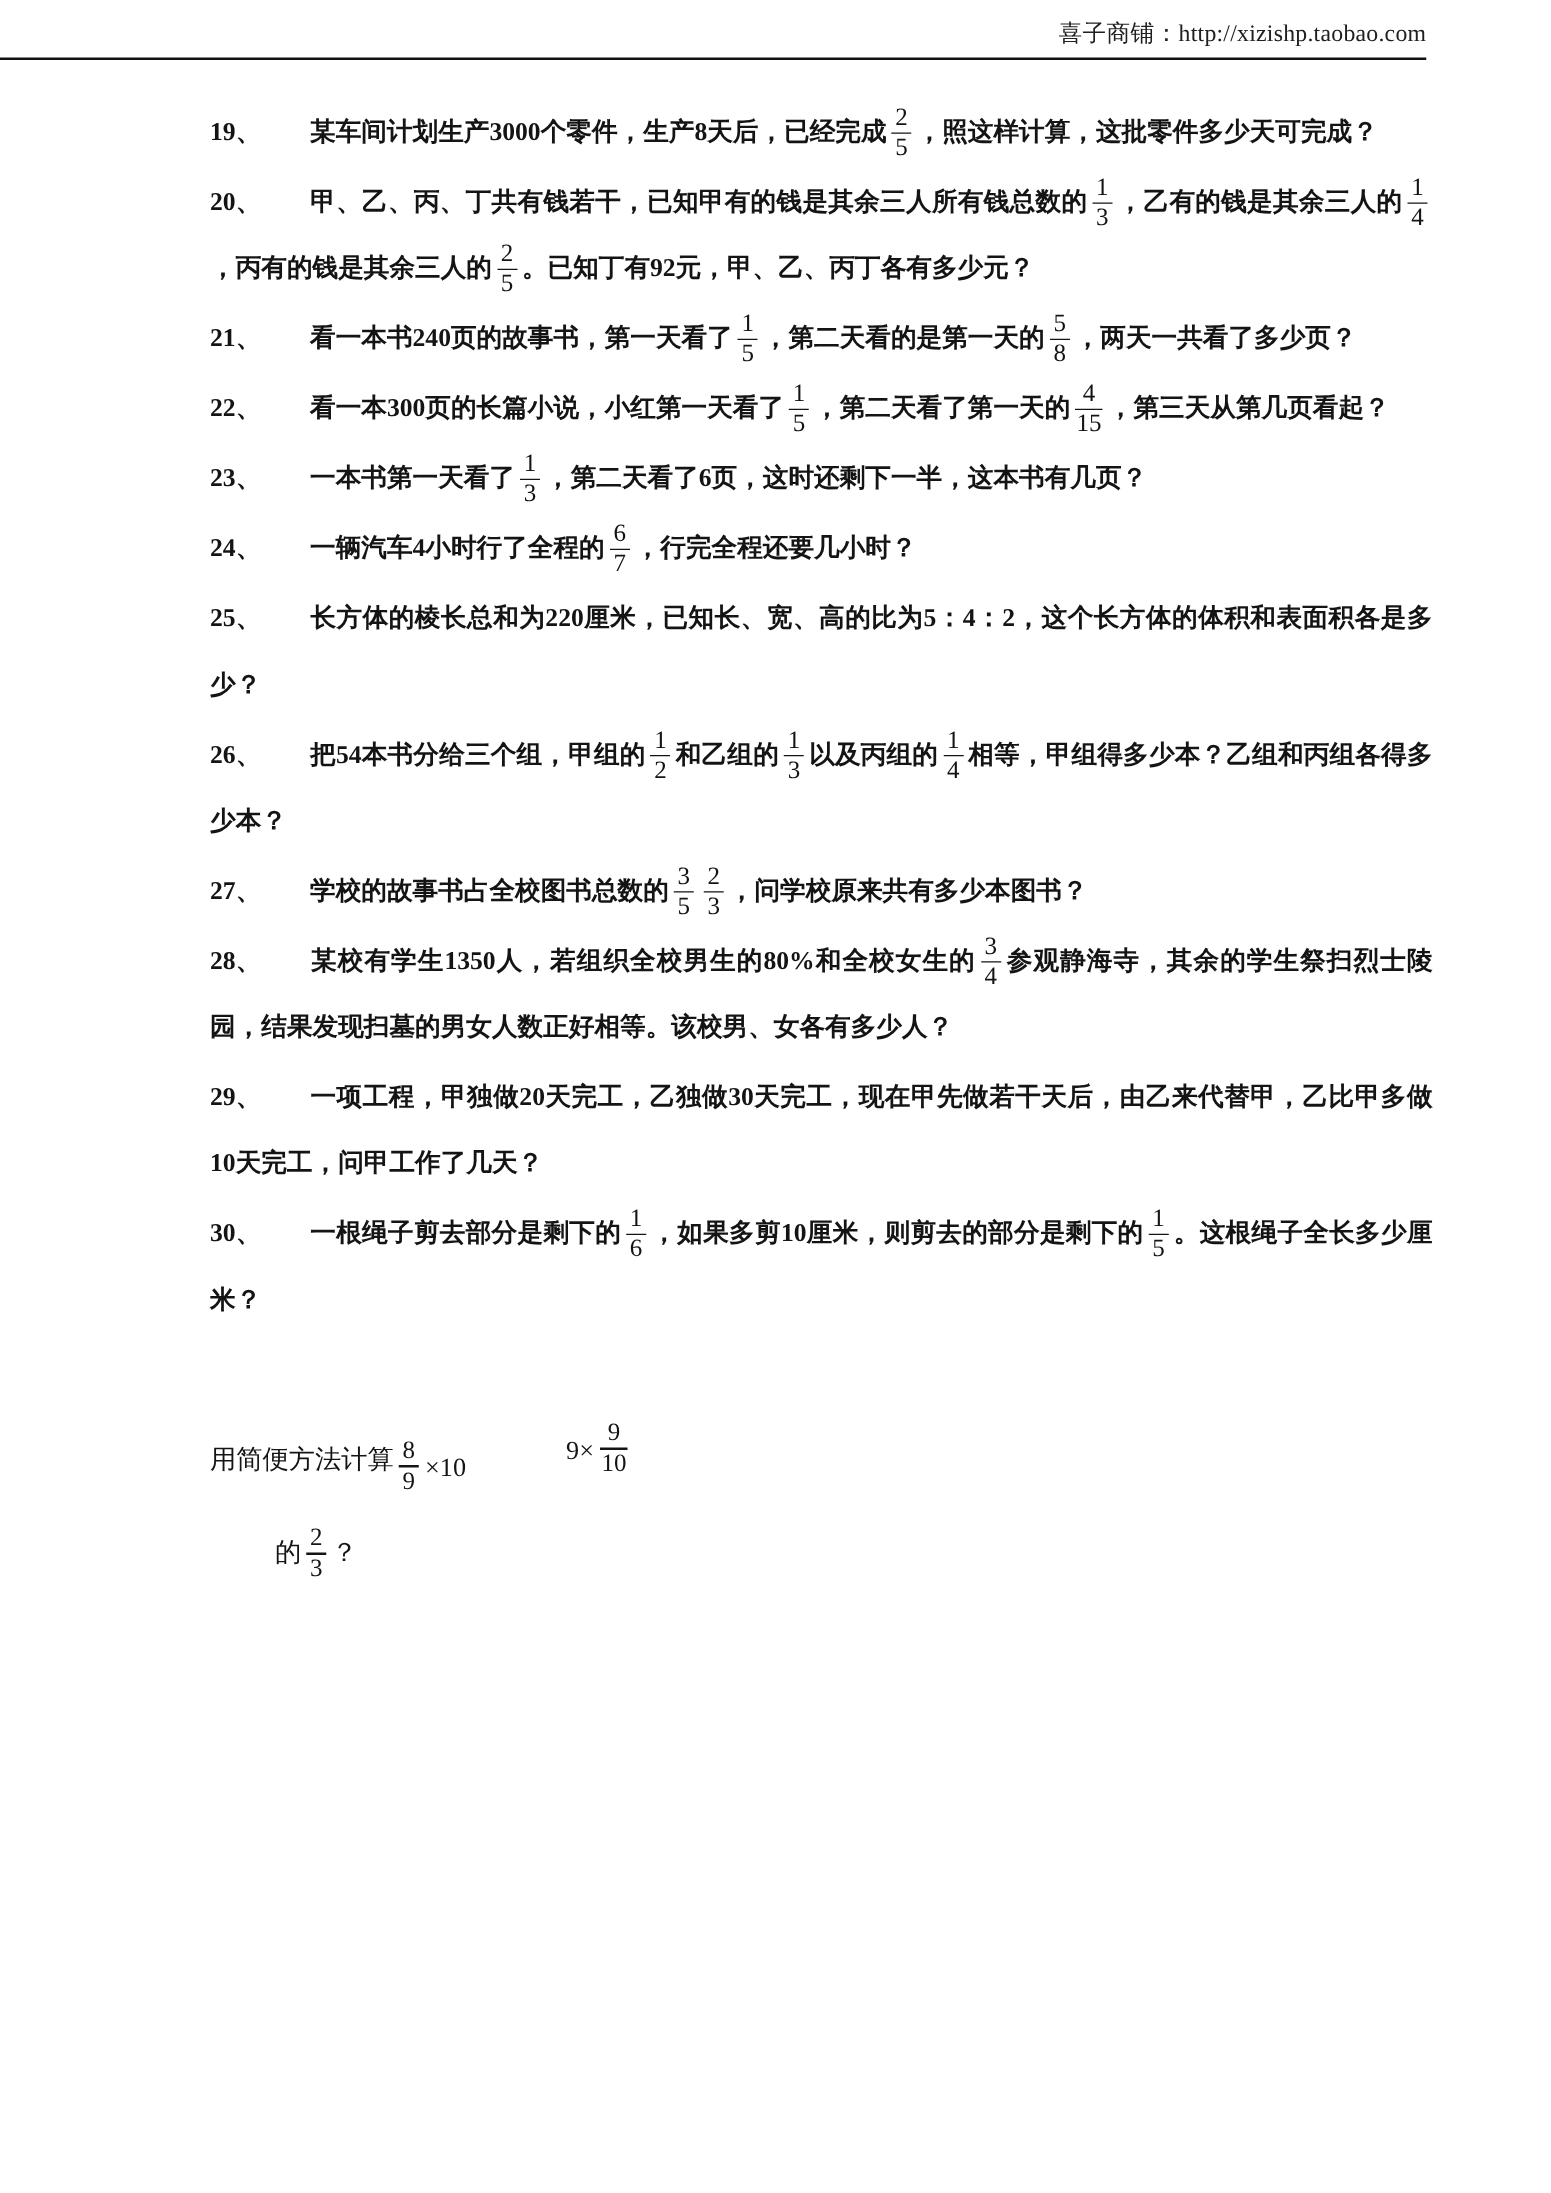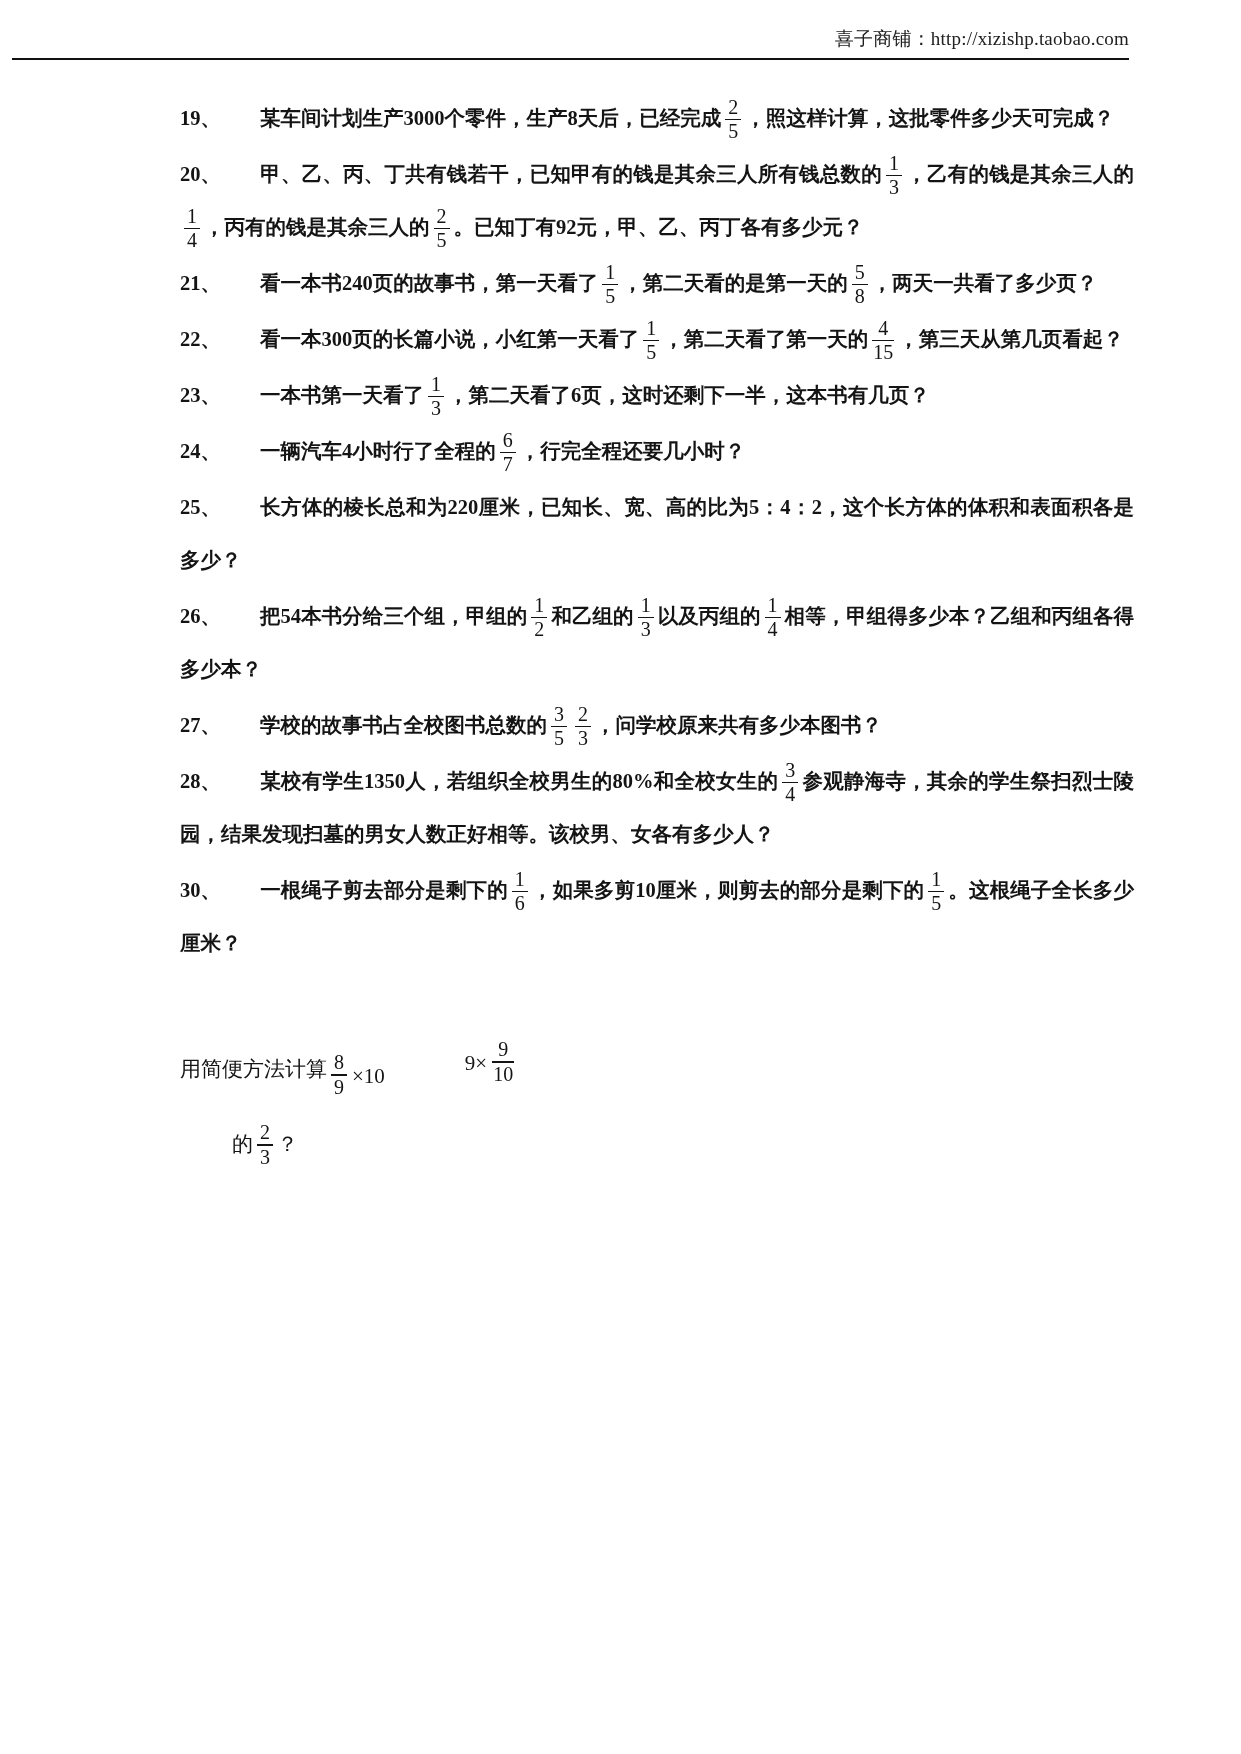--- a/index.html
+++ b/index.html
@@ -13,21 +13,21 @@
     height: 1754px;
     font-family: "Liberation Serif", "DejaVu Serif", serif;
     color: #1a1a1a;
     position: relative;
     overflow: hidden;
   }
   .page {
     width: 1241px;
     height: 1727px;
     position: relative;
-    padding: 12px;
+    padding: 0;
   }
   
   .header {
     padding: 14px 100px 6px 0;
     text-align: right;
   }
   .header-text {
     font-family: "Liberation Serif", "DejaVu Serif", serif;
     font-size: 19px;
     color: #202020;
@@ -206,20 +206,21 @@
         </span><span class="frac">
           <span class="num">2</span>
           <span class="bar"></span>
           <span class="den">3</span>
         </span><span class="txt">，问学校原来共有多少本图书？</span></p>
       <p class="q"><span class="qnum">28、</span><span class="indent"></span><span class="txt">某校有学生1350人，若组织全校男生的80%和全校女生的</span><span class="frac">
           <span class="num">3</span>
           <span class="bar"></span>
           <span class="den">4</span>
         </span><span class="txt">参观静海寺，其余的学生祭扫烈士陵园，结果发现扫墓的男女人数正好相等。该校男、女各有多少人？</span></p>
+      <p class="q"><span class="qnum">29、</span><span class="indent"></span><span class="txt">一项工程，甲独做20天完工，乙独做30天完工，现在甲先做若干天后，由乙来代替甲，乙比甲多做10天完工，问甲工作了几天？</span></p>
       <p class="q"><span class="qnum">30、</span><span class="indent"></span><span class="txt">一根绳子剪去部分是剩下的</span><span class="frac">
           <span class="num">1</span>
           <span class="bar"></span>
           <span class="den">6</span>
         </span><span class="txt">，如果多剪10厘米，则剪去的部分是剩下的</span><span class="frac">
           <span class="num">1</span>
           <span class="bar"></span>
           <span class="den">5</span>
         </span><span class="txt">。这根绳子全长多少厘米？</span></p>
     </div>

